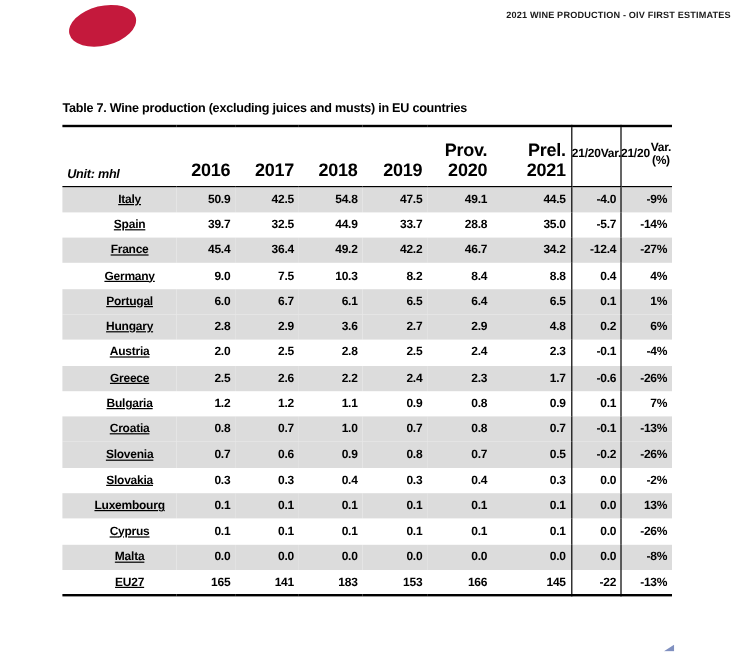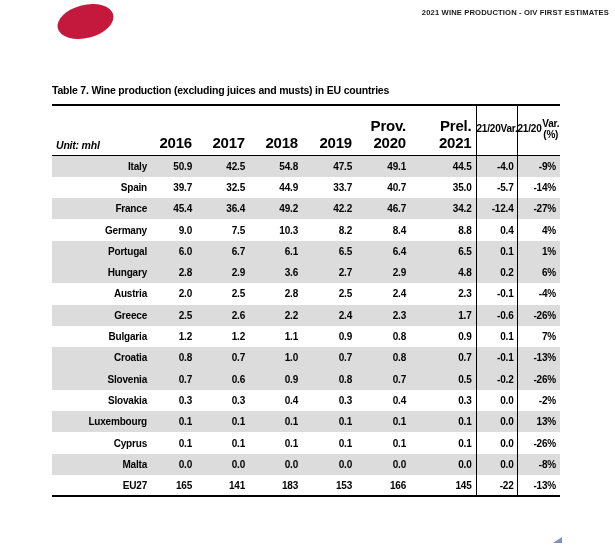--- a/index.html
+++ b/index.html
@@ -41,21 +41,21 @@
   th.unit { text-align:left; padding:0 0 4px 4px; font-style:italic; font-size:10.5px; }
   th.year { text-align:right; padding:11px 4px 4px 0; font-size:15px; }
   th.varhead { padding:0; vertical-align:top; }
   th.vline, td.vline { border-left:1px solid #000; }
   .varhead-inner {
     height:45px; display:flex; flex-direction:row;
     justify-content:space-evenly; align-items:center;
     font-size:10px; line-height:11px;
   }
   tbody td { height:21.3px; white-space:nowrap; }
-  td.name { text-align:right; padding-left:17px; }
+  td.name { text-align:center; padding-left:17px;text-decoration:underline; }
   td.num  { text-align:right; padding-right:4px; }
   td.varv { text-align:right; padding-right:3px; }
   tr.stripe td { background:#DCDCDC; }
   .corner-marker {
     position:absolute; left:553px; top:537px; width:9px; height:6px;
     clip-path:polygon(100% 0, 100% 100%, 0 100%);
   }
 </style>
 </head>
 <body>
@@ -115,21 +115,21 @@
             <td class="num">44.5</td>
             <td class="varv vline">-4.0</td>
             <td class="num vline">-9%</td>
           </tr>
           <tr>
             <td class="name">Spain</td>
             <td class="num">39.7</td>
             <td class="num">32.5</td>
             <td class="num">44.9</td>
             <td class="num">33.7</td>
-            <td class="num">40.7</td>
+            <td class="num">28.8</td>
             <td class="num">35.0</td>
             <td class="varv vline">-5.7</td>
             <td class="num vline">-14%</td>
           </tr>
           <tr class="stripe">
             <td class="name">France</td>
             <td class="num">45.4</td>
             <td class="num">36.4</td>
             <td class="num">49.2</td>
             <td class="num">42.2</td>

